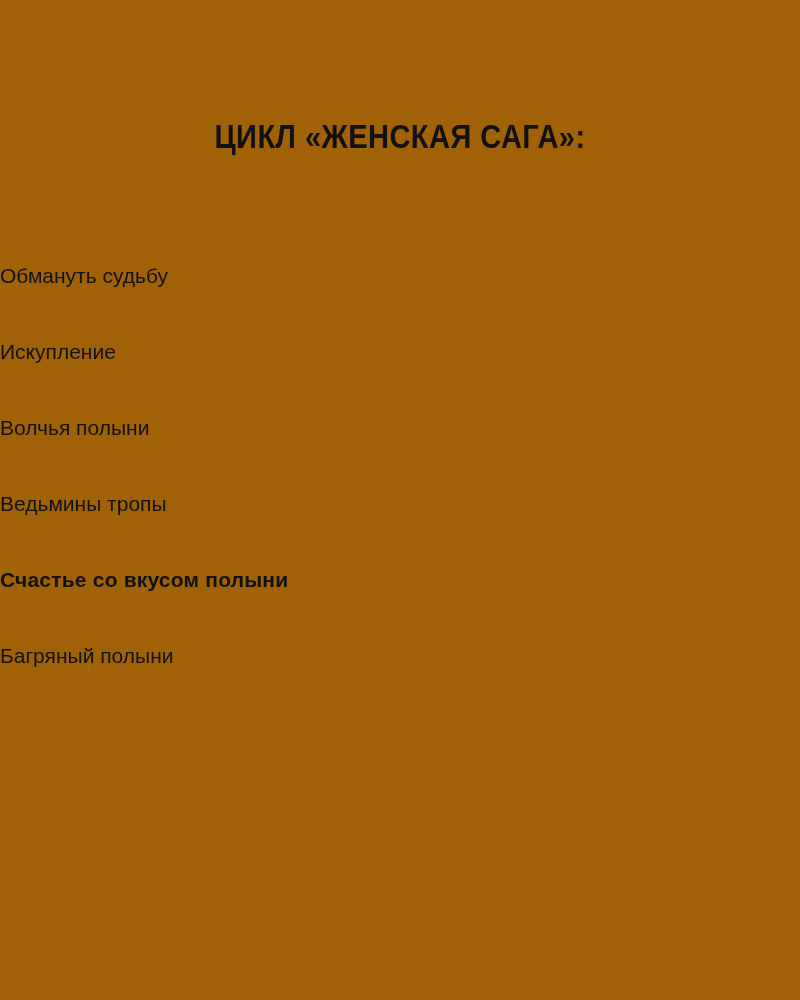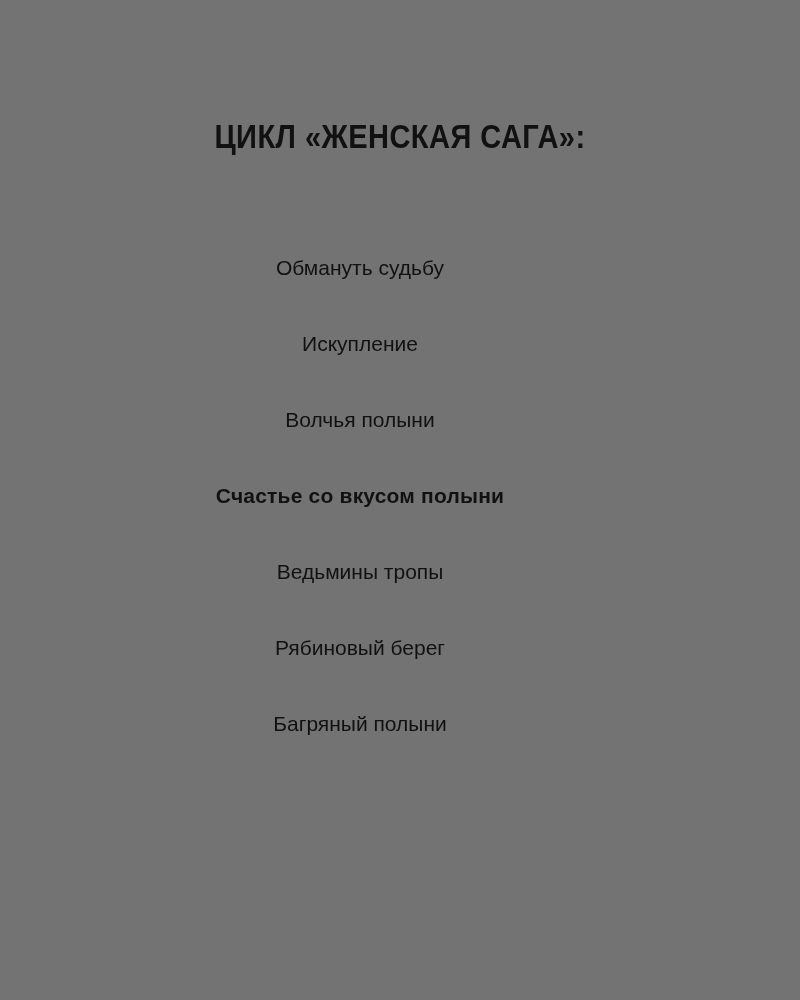--- a/index.html
+++ b/index.html
@@ -11,21 +11,21 @@
     width: 800px;
     height: 1000px;
     font-family: "Liberation Sans", sans-serif;
     color: #111111;
     overflow: hidden;
   }
   .page {
     position: relative;
     width: 800px;
     height: 1000px;
-    background: #737373;
+    background: #a16207;
   }
   .series-title {
     position: absolute;
     top: 118px;
     left: 0;
     width: 800px;
     text-align: center;
     font-family: "Liberation Sans Narrow", "Liberation Sans", sans-serif;
     font-weight: 700;
     font-size: 33px;
@@ -39,43 +39,42 @@
     position: absolute;
     top: 255px;
     left: 0;
     width: 800px;
     list-style: none;
     margin: 0;
     padding: 0;
   }
   .book-item {
     width: 720px;
-    text-align: center;
+    text-align: left;
     font-size: 21px;
     line-height: 26px;
     color: #111111;
-    margin: 0 0 50px 0;
+    margin: 8px 0 50px 0;
     font-weight: 400;
   }
   .book-item.current {
     font-weight: 700;
     font-size: 21px;
     letter-spacing: 0.2px;
   }
 </style>
 </head>
 <body>
 
 <div class="page">
 
   <div class="series-title">ЦИКЛ «ЖЕНСКАЯ САГА»:</div>
 
   <ul class="book-list">
     <li class="book-item">Обмануть судьбу</li>
     <li class="book-item">Искупление</li>
     <li class="book-item">Волчья полыни</li>
+    <li class="book-item">Ведьмины тропы</li>
     <li class="book-item current">Счастье со вкусом полыни</li>
-    <li class="book-item">Ведьмины тропы</li>
-    <li class="book-item">Рябиновый берег</li>
     <li class="book-item">Багряный полыни</li>
   </ul>
 
 </div>
 
 </body></html>

